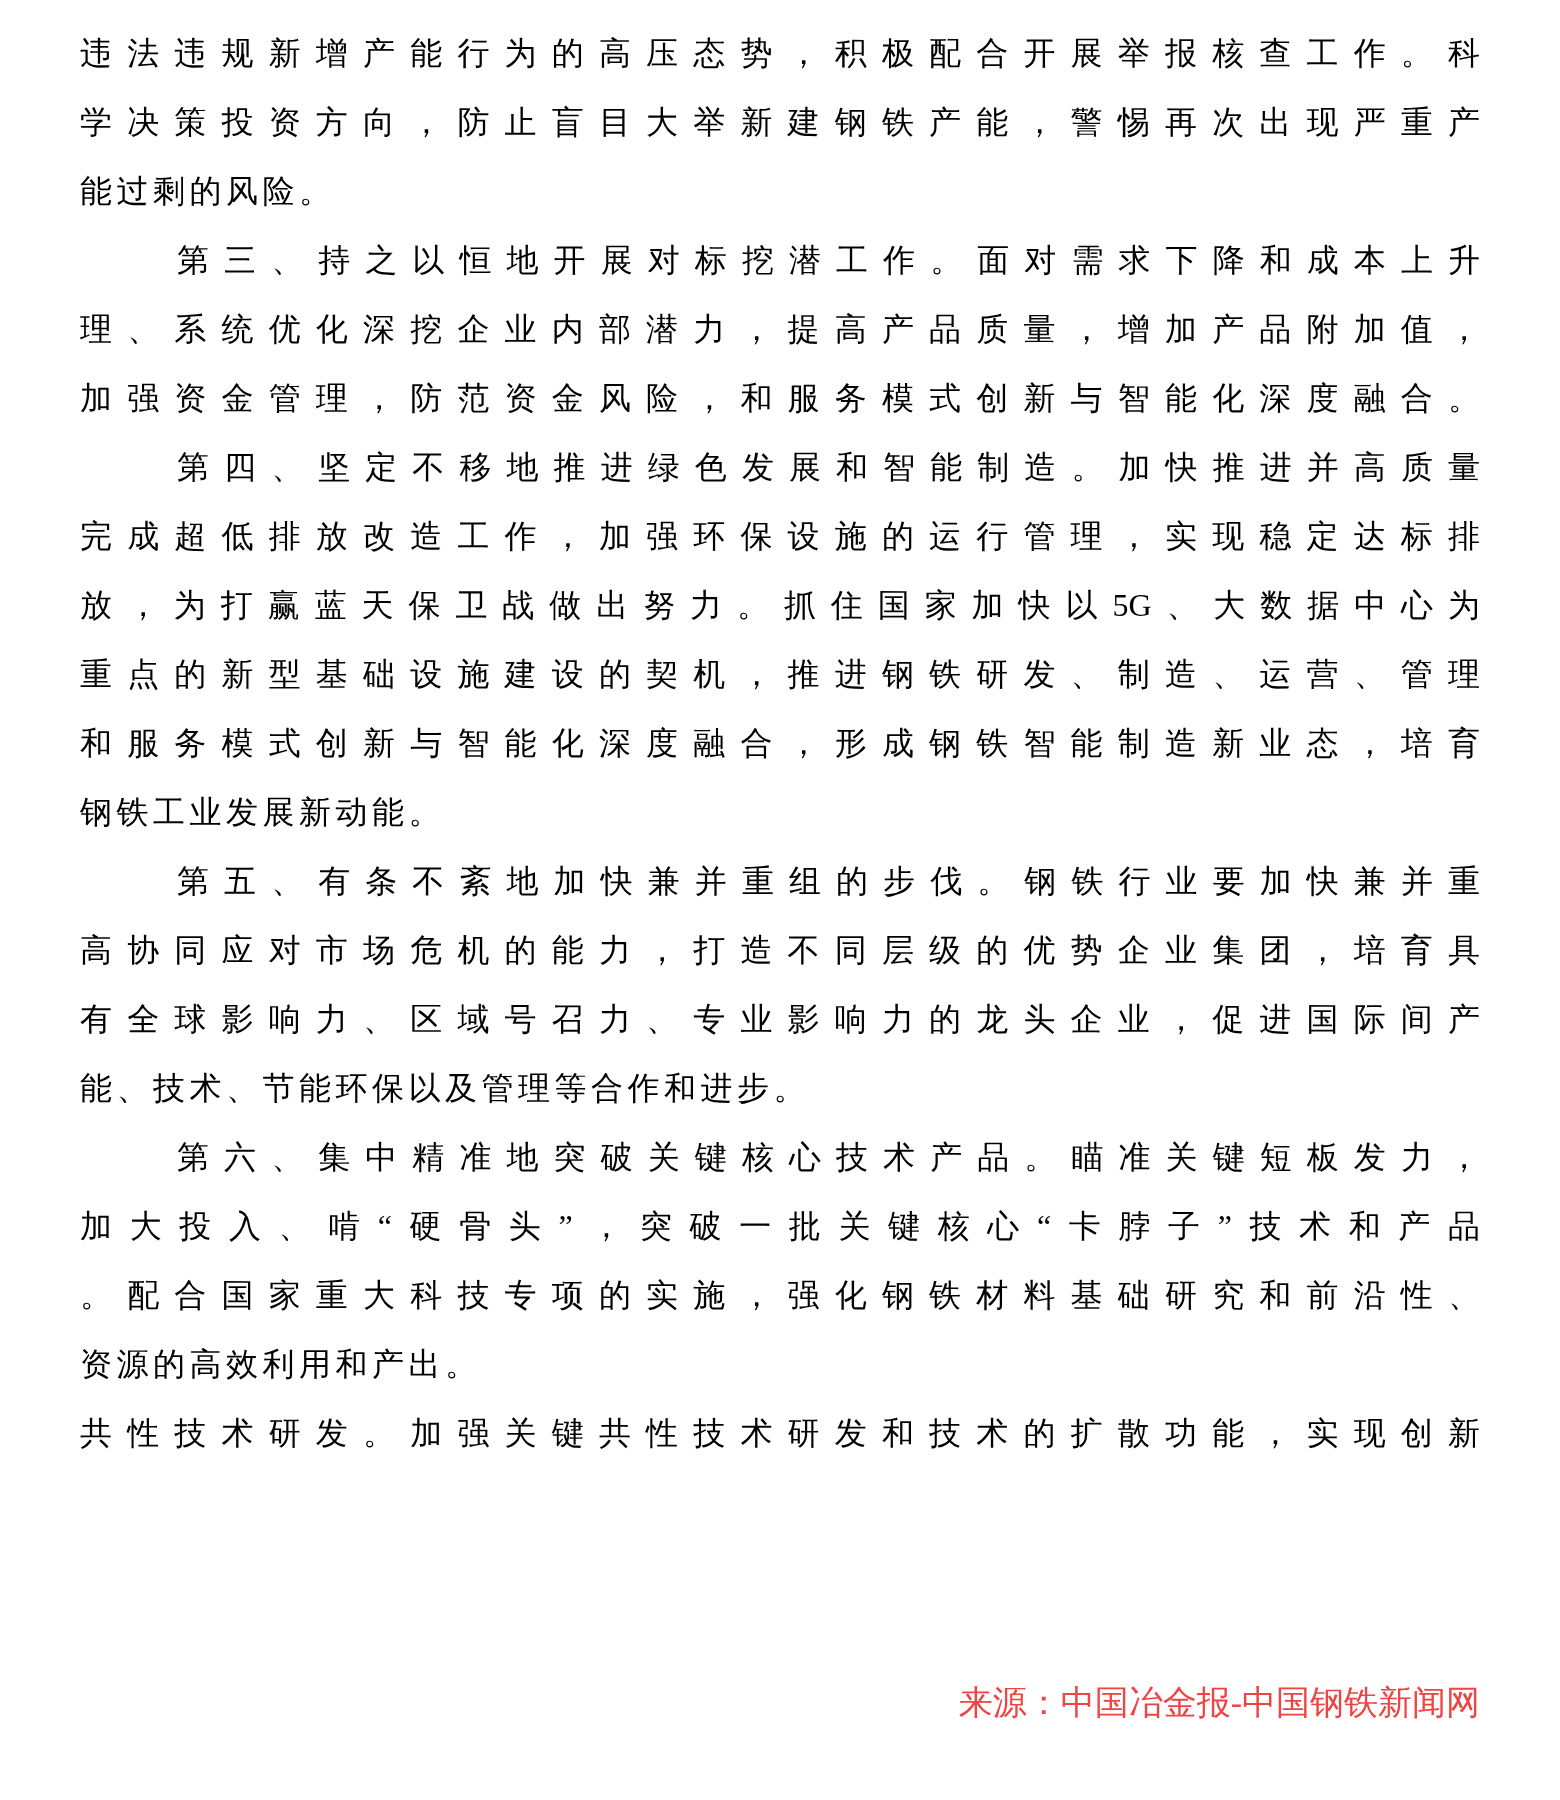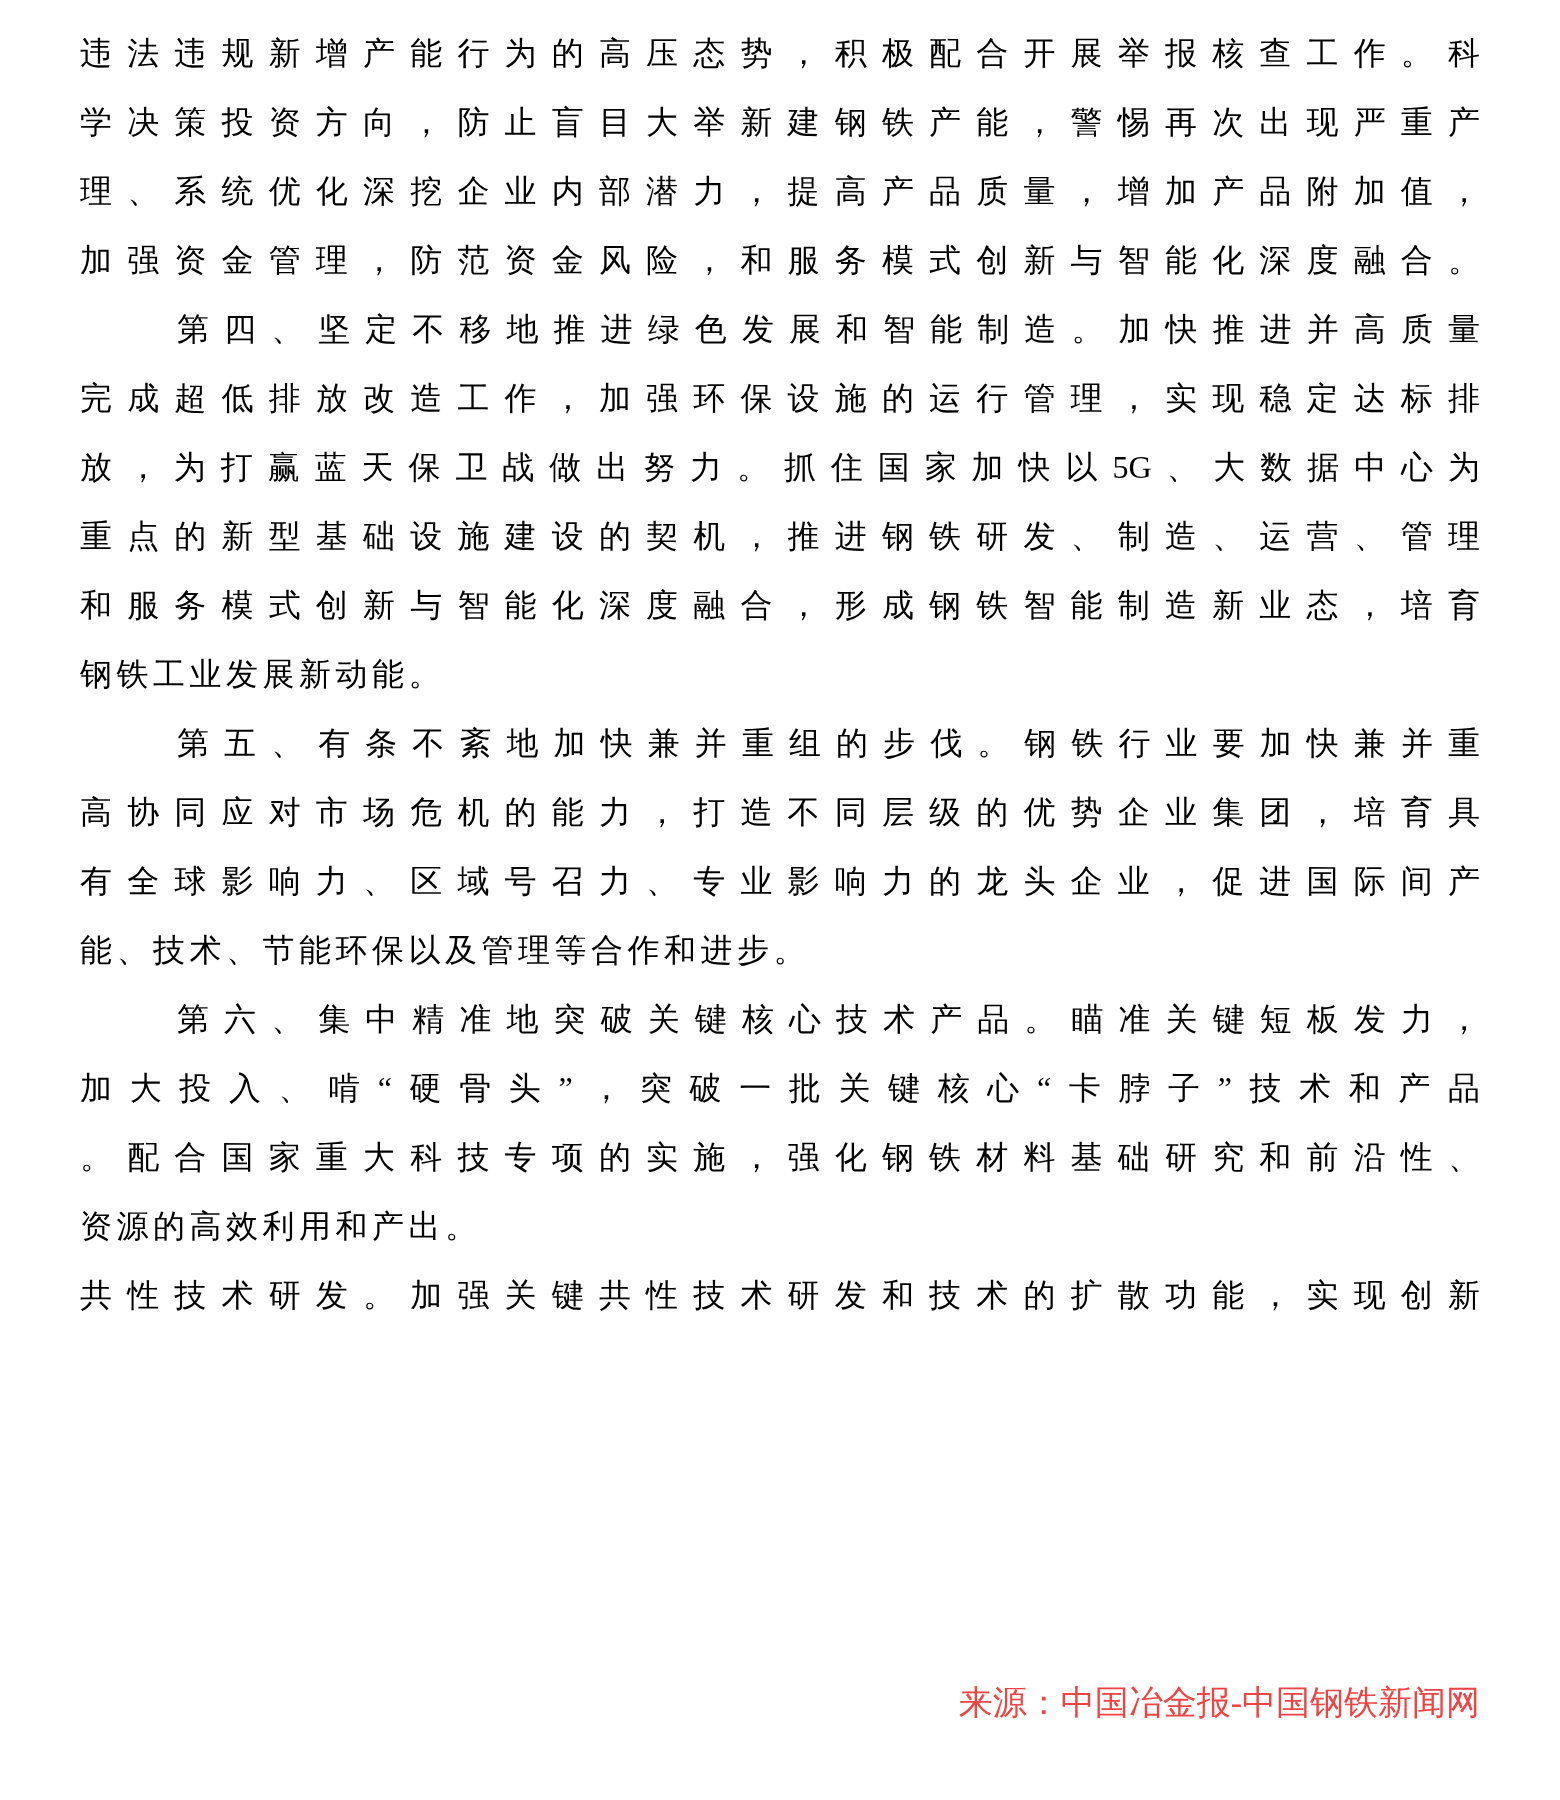--- a/index.html
+++ b/index.html
@@ -56,20 +56,22 @@
   }
 </style>
 </head>
 <body>
 
 <div class="page">
   <div class="textblock">
     <div class="ln full">给侧结构性改革成果，钢铁行业抗风险能力有所提升。要持续保持对</div>
     <div class="ln full">违法违规新增产能行为的高压态势，积极配合开展举报核查工作。科</div>
     <div class="ln full">学决策投资方向，防止盲目大举新建钢铁产能，警惕再次出现严重产</div>
+    <div class="ln end">能过剩的风险。</div>
+    <div class="ln full indent">第三、持之以恒地开展对标挖潜工作。面对需求下降和成本上升</div>
     <div class="ln full">理、系统优化深挖企业内部潜力，提高产品质量，增加产品附加值，</div>
     <div class="ln full">加强资金管理，防范资金风险，和服务模式创新与智能化深度融合。</div>
     <div class="ln full indent">第四、坚定不移地推进绿色发展和智能制造。加快推进并高质量</div>
     <div class="ln full">完成超低排放改造工作，加强环保设施的运行管理，实现稳定达标排</div>
     <div class="ln full">放，为打赢蓝天保卫战做出努力。抓住国家加快以5G、大数据中心为</div>
     <div class="ln full">重点的新型基础设施建设的契机，推进钢铁研发、制造、运营、管理</div>
     <div class="ln full">和服务模式创新与智能化深度融合，形成钢铁智能制造新业态，培育</div>
     <div class="ln end">钢铁工业发展新动能。</div>
     <div class="ln full indent">第五、有条不紊地加快兼并重组的步伐。钢铁行业要加快兼并重</div>
     <div class="ln full">高协同应对市场危机的能力，打造不同层级的优势企业集团，培育具</div>

